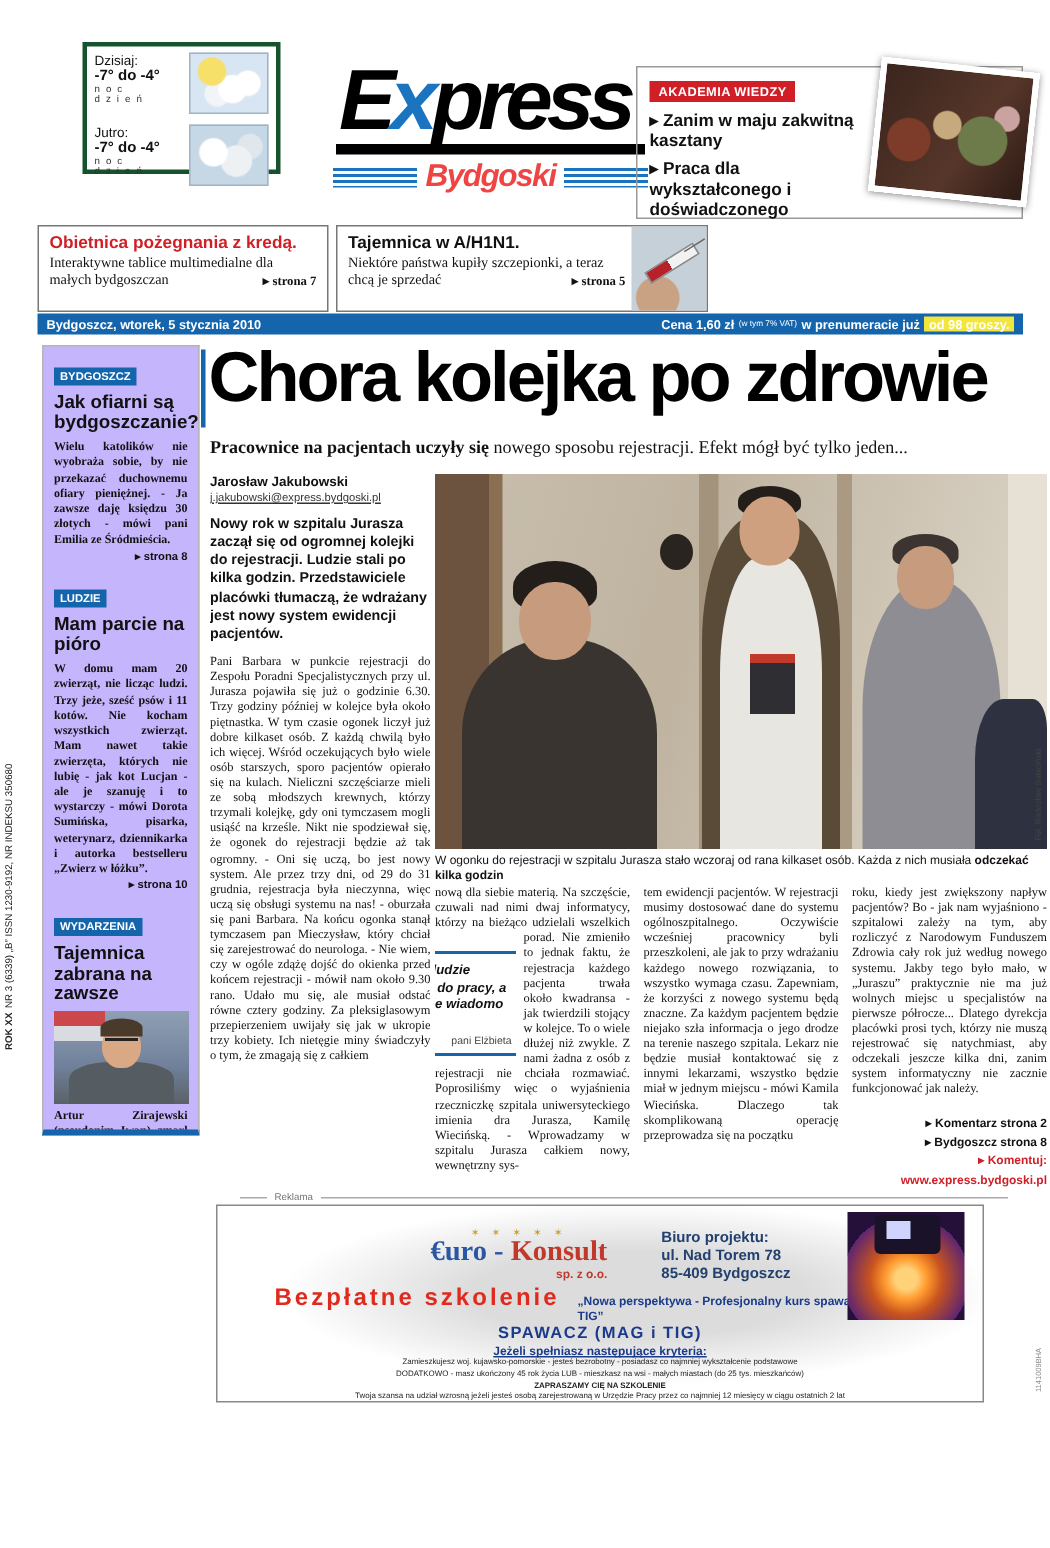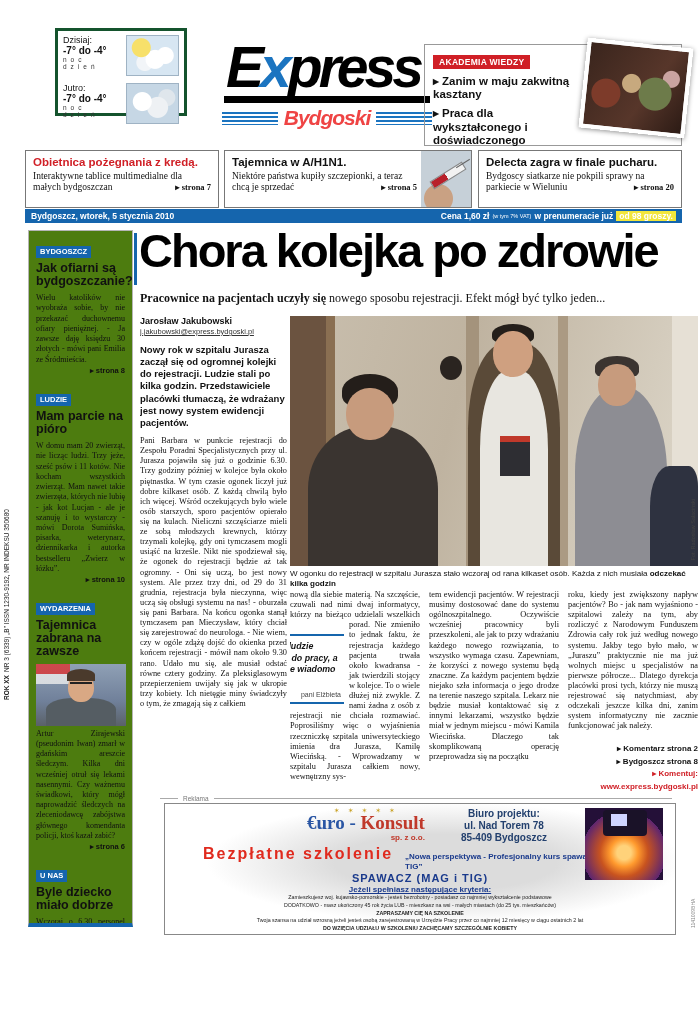--- a/index.html
+++ b/index.html
@@ -65,26 +65,26 @@
 
   
   #datebar{left:25px;top:209px;width:657px;height:14px;background:#1565ad;color:#fff;
      display:flex;justify-content:space-between;align-items:center;padding:0 6px;box-sizing:border-box;
      font-size:8.5px;font-weight:700;}
   .price-part{display:flex;align-items:center;gap:3px;}
   .vat{font-size:5.5px;font-weight:400;}
   .hl{background:#f2e63c;color:#fff;padding:0 3px;}
 
   
-  #sidebar{left:28px;top:230px;width:105px;height:697px;background:#4d7c0f;border:1px solid #b5b5b5;
+  #sidebar{left:28px;top:230px;width:105px;height:527px;background:#c4b5fd;border:1px solid #b5b5b5;
      border-bottom:4px solid #1565ad;box-sizing:border-box;padding:9px 7px;overflow:hidden;}
   .sb-sec{margin-bottom:13px;}
   .sb-badge{display:inline-block;background:#1565ad;color:#fff;font-size:7.5px;font-weight:700;padding:1px 4px 2px;}
   .sb-title{font-size:12.5px;font-weight:800;line-height:1.05;margin:4px 0 5px;}
-  .sb-text{font-family:"Liberation Serif",serif;font-size:8px;line-height:1.28;text-align:justify;}
+  .sb-text{font-family:"Liberation Serif",serif;font-size:8px;line-height:1.28;text-align:justify;font-weight:bold;}
   .sb-page{text-align:right;font-weight:700;font-size:7.5px;margin-top:1px;}
   #officer-photo{width:90px;height:62px;margin:1px 0 3px;position:relative;overflow:hidden;
      background:linear-gradient(#8fa0b5,#70809a 60%,#5a6168);}
   #officer-photo .flag{position:absolute;left:0;top:0;width:34px;height:20px;background:linear-gradient(#d33 50%,#eee 50%);opacity:.8;}
   #officer-photo .head{position:absolute;left:32px;top:8px;width:26px;height:30px;background:#d9a884;border-radius:50% 50% 45% 45%;}
   #officer-photo .hair{position:absolute;left:31px;top:5px;width:28px;height:12px;background:#4a3a2c;border-radius:50% 50% 0 0;}
   #officer-photo .glasses{position:absolute;left:34px;top:18px;width:22px;height:2px;background:#222;}
   #officer-photo .body{position:absolute;left:10px;top:34px;width:70px;height:28px;background:#555d63;border-radius:40% 40% 0 0;}
 
   
@@ -139,30 +139,30 @@
      border-top:2px solid #1565ad;border-bottom:2px solid #1565ad;padding:5px 3px 3px;
      font-family:"Liberation Sans",sans-serif;font-style:italic;font-weight:700;font-size:8.8px;line-height:1.3;text-align:left;}
   .pq-author{display:block;text-align:right;font-style:normal;font-weight:400;font-size:7px;color:#444;margin-top:3px;}
   .links{font-weight:700;font-size:8px;text-align:right;line-height:1.55;font-family:"Liberation Sans",sans-serif;}
   .link-red{color:#d01f26;}
 
   
   #reklama{left:160px;top:795px;width:512px;display:flex;align-items:center;gap:5px;color:#777;font-size:6.5px;}
   #reklama .l1{width:18px;border-top:1px solid #aaa;}
   #reklama .l2{flex:1;border-top:1px solid #aaa;}
-  #ad{left:164px;top:803px;width:512px;height:132px;border:1px solid #888;box-sizing:border-box;
-      padding:3px 8px;overflow:hidden;background:
+  #ad{left:144px;top:803px;width:512px;height:132px;border:1px solid #888;box-sizing:border-box;
+      padding:15px 8px;overflow:hidden;background:
       radial-gradient(ellipse at 55% 45%, #dcdcdc 0 28%, transparent 60%),#fff;}
   .ad-top{display:flex;justify-content:center;align-items:flex-start;gap:22px;margin-top:1px;}
   .ek{position:relative;padding:0 14px;}
   .ek-stars{color:#c9a227;font-size:7px;letter-spacing:3px;display:block;text-align:center;line-height:.8;}
   .ek-name{font-family:"Liberation Serif",serif;font-size:19px;font-weight:700;color:#2a56a4;line-height:.95;}
   .ek-name .kons{color:#c0392b;}
   .ek-sub{display:block;text-align:right;color:#c0392b;font-size:8px;font-weight:700;}
-  .office{color:#23406e;font-weight:800;font-size:10px;line-height:1.2;text-align:center;}
+  .office{color:#23406e;font-weight:800;font-size:10px;line-height:1.2;text-align:left;}
   .ad-line2{display:flex;align-items:baseline;gap:12px;margin-top:1px;}
   .bezplatne{color:#e02a1e;font-weight:800;font-size:16px;letter-spacing:2px;margin-left:30px;white-space:nowrap;}
   .kurs{color:#1a3a8c;font-weight:700;font-size:8px;line-height:1.2;width:226px;}
   .spawacz{text-align:center;color:#1a3a8c;font-weight:800;font-size:11px;letter-spacing:1px;margin-top:1px;}
   .kryteria{text-align:center;color:#1a3a8c;font-weight:700;font-size:8px;text-decoration:underline;margin-top:1px;}
   .crit{text-align:center;font-size:5.3px;color:#222;line-height:1.45;}
   .crit.b{font-weight:700;}
   #welder{position:absolute;right:12px;top:4px;width:78px;height:72px;
      background:radial-gradient(circle at 50% 62%, #ffd27a 0 7px, #ff9a2e 14px, #c8531f 24px, #5d2570 42px, #241038 70%);}
   #welder .mask{position:absolute;left:18px;top:2px;width:44px;height:26px;background:#1a1228;border-radius:4px;}
@@ -212,24 +212,20 @@
     <div class="teaser-title">Obietnica pożegnania z kredą.</div>
     <div class="teaser-text serif"><span>Interaktywne tablice multimedialne dla małych bydgoszczan</span> <span class="teaser-page arrow">strona 7</span></div>
   </div>
   <div id="teaser2" class="teaser">
     <div class="teaser-title">Tajemnica w A/H1N1.</div>
     <div class="teaser-text serif"><span>Niektóre państwa kupiły szczepionki, a teraz chcą je sprzedać</span> <span class="teaser-page arrow">strona 5</span></div>
     <div id="syringe">
         <div class="barrel"></div>
         <div class="needle"></div>
       </div>
-  </div>
-  <div id="teaser3" class="teaser">
-    <div class="teaser-title">Delecta zagra w finale pucharu.</div>
-    <div class="teaser-text serif"><span>Bydgoscy siatkarze nie pokpili sprawy na parkiecie w Wieluniu</span> <span class="teaser-page arrow">strona 20</span></div>
   </div>
 
   <div id="datebar" class="abs">
     <span>Bydgoszcz, wtorek, 5 stycznia 2010</span>
     <span class="price-part">
       <span>Cena 1,60 zł</span>
       <span class="vat">(w tym 7% VAT)</span>
       <span>w prenumeracie już</span>
       <span class="hl">od 98 groszy.</span>
     </span>

